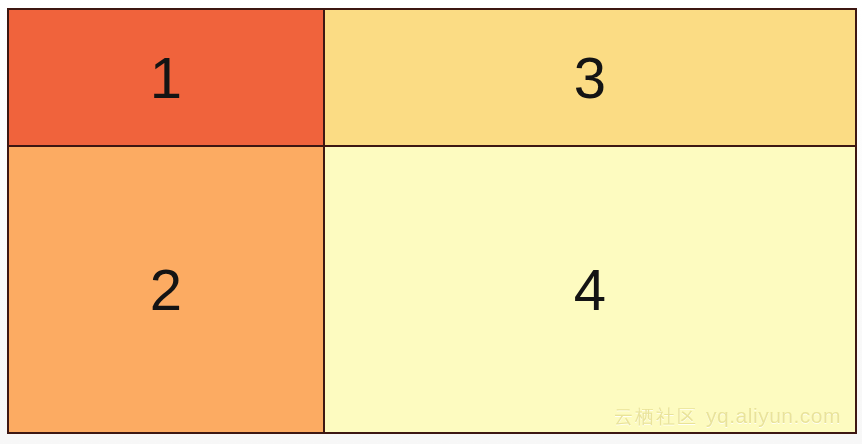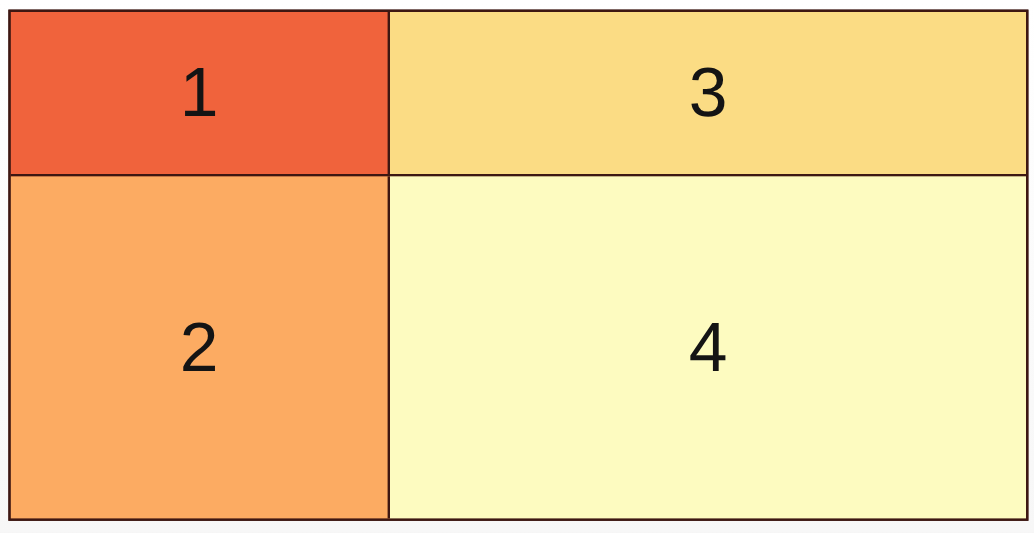--- a/index.html
+++ b/index.html
@@ -112,16 +112,20 @@
       <span class="cell-number">3</span>
     </div>
 
     <div class="grid-cell" id="cell-2" style="background-color: rgb(252, 171, 98);">
       <span class="cell-number">2</span>
     </div>
 
     <div class="grid-cell" id="cell-4" style="background-color: rgb(253, 251, 192);">
       <span class="cell-number">4</span>
 
+      <div id="watermark">
+        <span class="wm-cn">云栖社区</span>
+        <span class="wm-url">yq.aliyun.com</span>
+      </div>
     </div>
 
   </div>
 </div>
 
 </body></html>

